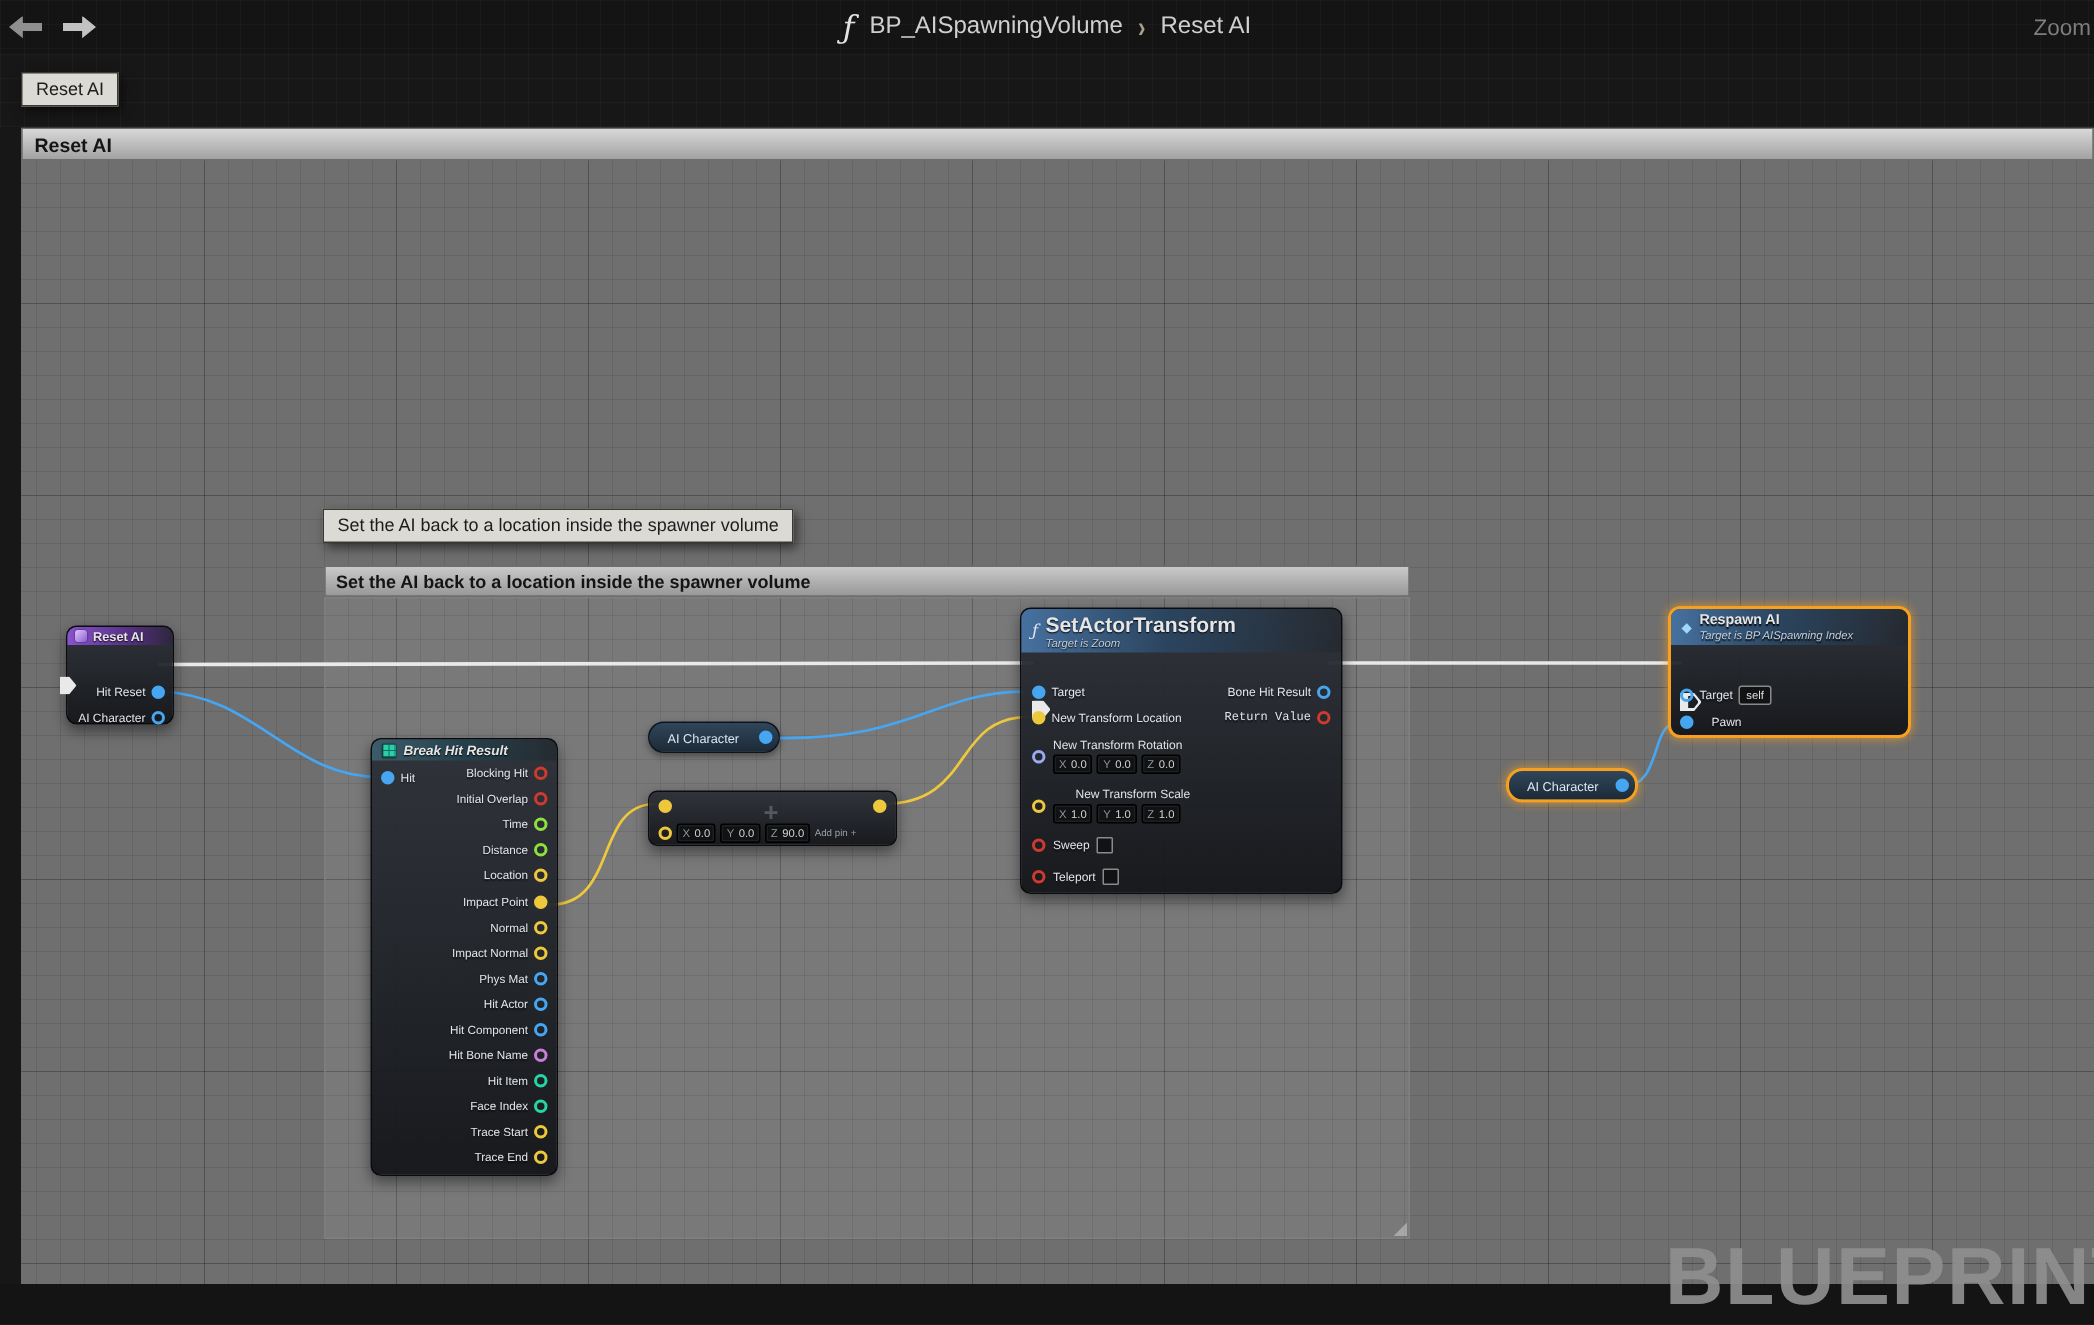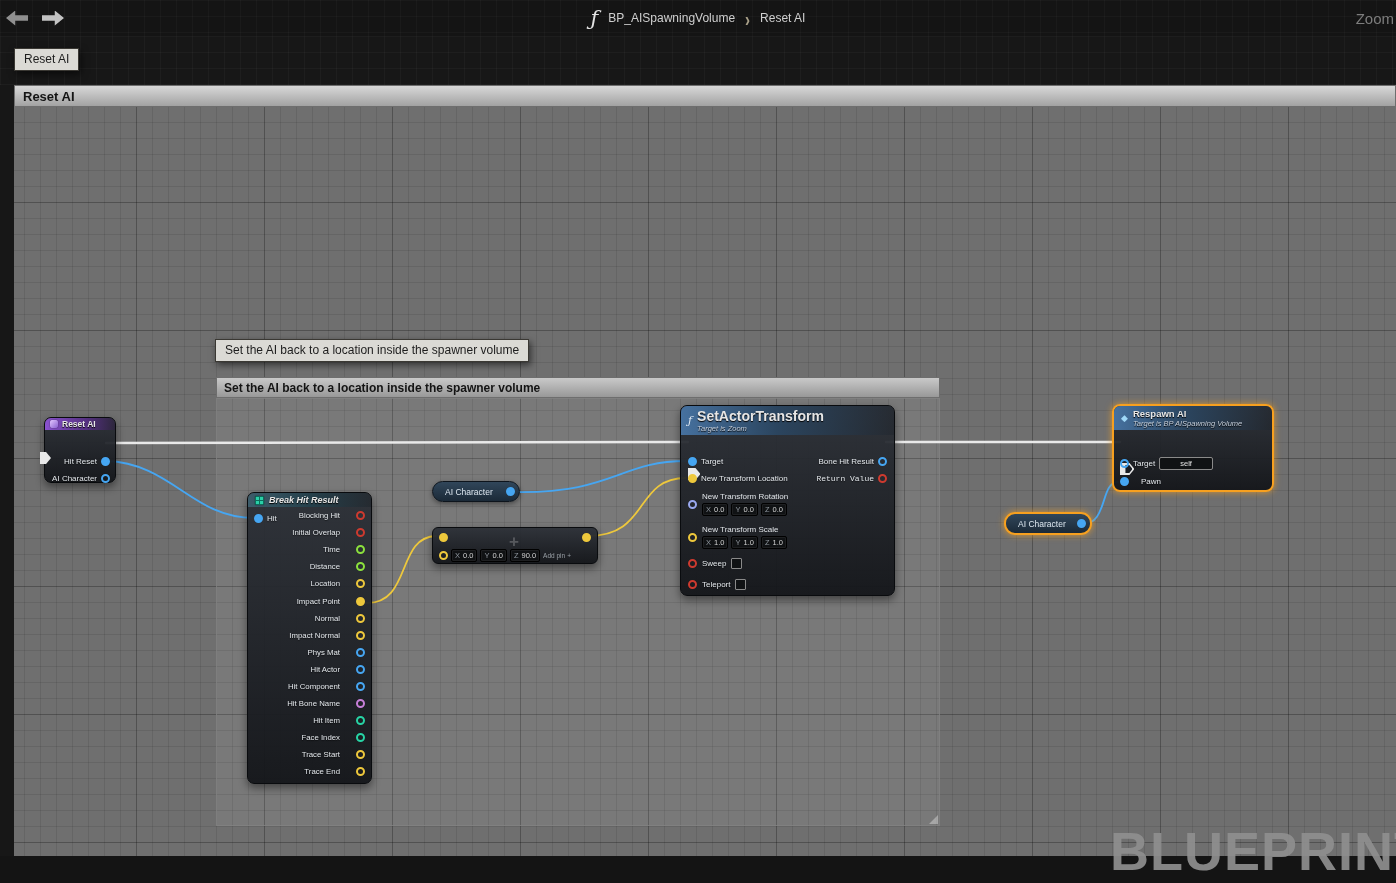--- a/index.html
+++ b/index.html
@@ -11,21 +11,21 @@
     background-color:#141414;
     background-image:linear-gradient(rgba(255,255,255,0.028) 1px,transparent 1px),
                      linear-gradient(90deg,rgba(255,255,255,0.028) 1px,transparent 1px);
     background-size:16px 16px;
     display:flex;align-items:center;border-bottom:1px solid rgba(255,255,255,0.04);}
   .nav-arrows{display:flex;gap:14px;margin-left:6px;}
   .arrow{width:22px;height:15px;display:inline-block;cursor:pointer;}
   .arrow.left{background:#8f8f8f;clip-path:polygon(0 50%,42% 0,42% 32%,100% 32%,100% 68%,42% 68%,42% 100%);}
   .arrow.right{background:#c2c2c2;clip-path:polygon(100% 50%,58% 0,58% 32%,0 32%,0 68%,58% 68%,58% 100%);}
   .breadcrumb{position:absolute;left:0;right:0;top:0;height:36px;display:flex;align-items:center;justify-content:center;gap:10px;pointer-events:none;}
-  .breadcrumb .crumb{color:#cfcfcf;font-size:12px;pointer-events:auto;}
+  .breadcrumb .crumb{color:#cfcfcf;font-size:16px;pointer-events:auto;}
   .fglyph{font-family:"DejaVu Serif",serif;font-style:italic;color:#e3e3e3;font-size:21px;line-height:1;}
   .crumb-sep{color:#a9a089;font-size:15px;font-weight:bold;transform:scaleY(1.3);}
   .zoom{position:absolute;right:2px;top:0;height:36px;display:flex;align-items:center;color:#7d7d7d;font-size:15px;}
   #subbar{position:absolute;left:0;top:36px;width:1396px;height:49px;z-index:4;
     background-color:#171717;
     background-image:linear-gradient(rgba(255,255,255,0.03) 1px,transparent 1px),
                      linear-gradient(90deg,rgba(255,255,255,0.03) 1px,transparent 1px);
     background-size:16px 16px;}
   #left-strip{position:absolute;left:0;top:36px;width:14px;height:847px;background:#171717;z-index:4;}
   #bottom-strip{position:absolute;left:0;top:856px;width:1396px;height:27px;background:#141414;z-index:4;}
@@ -87,33 +87,33 @@
     background:var(--exec);clip-path:polygon(0 0,55% 0,100% 50%,55% 100%,0 100%);}
   .exec.hollow::after{content:"";position:absolute;left:2px;top:2px;width:7px;height:8px;background:#1a1e24;
     clip-path:polygon(0 0,55% 0,100% 50%,55% 100%,0 100%);}
   .prow{display:flex;align-items:center;gap:4px;}
   .pin-label{font-size:8px;color:#e3e7eb;white-space:nowrap;text-shadow:0 1px 1px rgba(0,0,0,0.6);}
   .sublabel{font-size:8px;color:#dfe3e7;white-space:nowrap;}
   .vfield{display:inline-flex;align-items:center;height:11px;background:#101214;border:1px solid #000;
     border-radius:2px;padding:0 3px;font-size:7.5px;color:#d2d2d2;gap:3px;box-shadow:inset 0 0 0 1px rgba(255,255,255,0.06);cursor:text;}
   .vfield .ax{color:#8f969e;}
   .cb{width:9px;height:9px;background:#101214;border:1px solid #8a8a8a;border-radius:1px;display:inline-block;cursor:pointer;}
-  .selfbox{height:11px;padding:0 20px;background:#101214;border:1px solid #8a8a8a;border-radius:2px;
+  .selfbox{height:11px;padding:0 4px;background:#101214;border:1px solid #8a8a8a;border-radius:2px;
     font-size:7.5px;color:#e0e0e0;display:inline-flex;align-items:center;cursor:text;text-align:center;}
 
   
   #node-reset{left:44px;top:417px;width:72px;height:66px;}
   #node-reset .node-header{padding:1px 5px;gap:4px;}
   #node-reset .node-title{font-size:8.5px;}
 
   
   #node-break{left:247px;top:492px;width:125px;height:292px;}
   #node-break .node-title{font-size:9px;}
   #bhr-outputs{margin-top:0px;}
-  .bhr-row{height:17.1px;display:flex;align-items:center;justify-content:flex-end;gap:16px;padding-right:6px;}
+  .bhr-row{height:17.1px;display:flex;align-items:center;justify-content:flex-end;gap:4px;padding-right:6px;}
   .bhr-row .pin-label{font-size:7.8px;}
 
   
   .varnode{position:absolute;z-index:3;height:21px;border-radius:11px;
     background:linear-gradient(180deg,#31465a,#1b2a38);border:1px solid #0d141c;
     display:flex;align-items:center;padding:0 16px 0 12px;font-size:8.5px;color:#dde7f0;
     box-shadow:0 2px 5px rgba(0,0,0,0.4);box-sizing:border-box;cursor:move;}
   .varnode .vpin{position:absolute;right:4px;top:50%;margin-top:-4.5px;}
   .selected{border:2px solid var(--selection) !important;box-shadow:0 0 7px rgba(247,160,31,0.75);}
 
@@ -327,21 +327,21 @@
       <span class="vfield">
           <span class="ax">Y</span>
           <span>0.0</span>
         </span>
       <span class="vfield">
           <span class="ax">Z</span>
           <span>0.0</span>
         </span>
     </div>
 
-    <span class="sublabel pos" style="left:21px;top:119px;">New Transform Scale</span>
+    <span class="sublabel pos" style="left:36px;top:119px;">New Transform Scale</span>
     <span class="pin c-vector pos" style="left:7px;top:127px;"></span>
     <div class="prow pos" style="left:21px;top:130px;gap:3px;">
       <span class="vfield">
           <span class="ax">X</span>
           <span>1.0</span>
         </span>
       <span class="vfield">
           <span class="ax">Y</span>
           <span>1.0</span>
         </span>
@@ -361,21 +361,21 @@
       <span class="pin-label">Teleport</span>
       <span class="cb"></span>
     </div>
   </div>
 
   <div class="node selected" id="node-respawn">
     <div class="node-header hdr-blue">
       <span class="hdr-icon-diamond">◆</span>
       <div>
         <div class="node-title" style="font-size:9.5px;">Respawn AI</div>
-        <div class="node-subtitle">Target is BP AISpawning Volume</div>
+        <div class="node-subtitle">Target is BP AISpawning Index</div>
       </div>
     </div>
     <span class="exec pos" style="left:6px;top:31px;"></span>
     <span class="exec hollow pos" style="right:6px;top:31px;"></span>
     <div class="prow pos" style="left:6px;top:51px;gap:4px;">
       <span class="pin c-object"></span>
       <span class="pin-label">Target</span>
       <span class="selfbox">self</span>
     </div>
     <div class="prow pos" style="left:6px;top:71px;gap:12px;">

